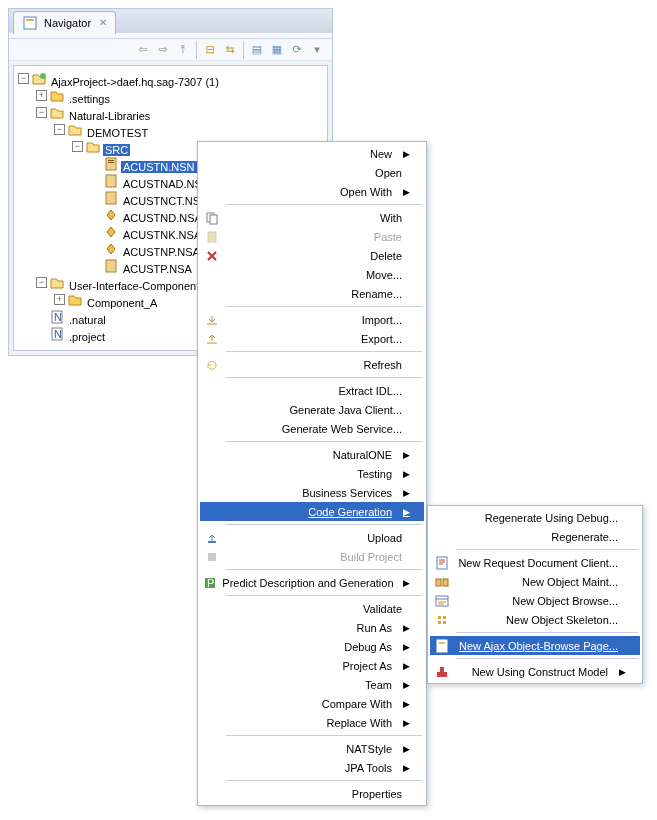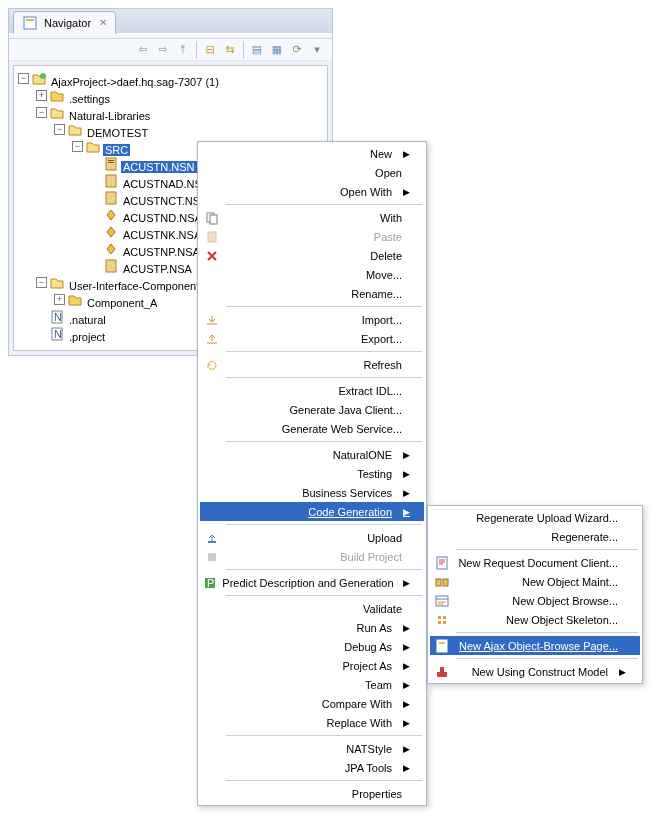--- a/index.html
+++ b/index.html
@@ -433,21 +433,21 @@
   <div class="msep"></div>
   <div class="mrow">
       <span class="micon"></span>
       <span class="mlabel">Properties</span>
     </div>
 </div>
 
 <div class="menu" style="left:427px; top:505px; width:216px;">
   <div class="mrow">
       <span class="micon"></span>
-      <span class="mlabel">Regenerate Upload Wizard...</span>
+      <span class="mlabel">Regenerate Using Debug...</span>
     </div>
   <div class="mrow">
       <span class="micon"></span>
       <span class="mlabel">Regenerate...</span>
     </div>
   <div class="msep"></div>
   <div class="mrow">
       <span class="micon">
         <svg width="12" height="14">
           <rect x="1" y="1" width="10" height="12" fill="#fff" stroke="#6080b0"></rect>

